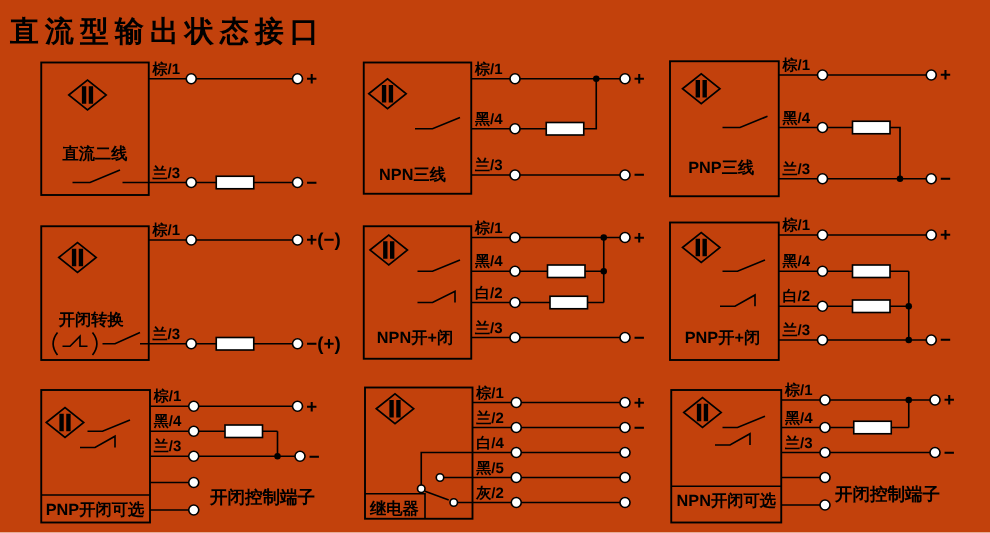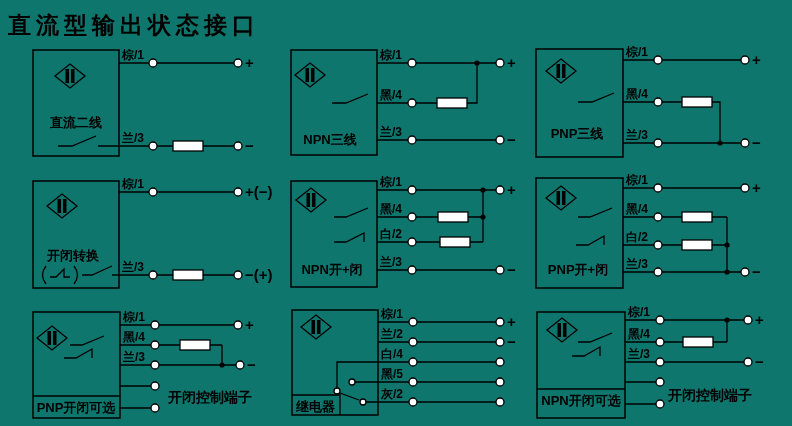--- a/index.html
+++ b/index.html
@@ -1,16 +1,16 @@
 <!DOCTYPE html>
 <html><head>
 <meta charset="utf-8">
 <style>
   html,body{margin:0;padding:0;background:#fff;}
-  #stage{position:relative;width:792px;height:426px;background:#0f766e;overflow:hidden;}
+  #stage{position:relative;width:792px;height:426px;background:#c2410c;overflow:hidden;}
   svg{position:absolute;left:0;top:0;}
   svg text{font-family:"Liberation Sans",sans-serif;fill:#000;}
   .ln{stroke:#000;stroke-width:1.3;fill:none;}
   .box{stroke:#000;stroke-width:1.5;fill:none;}
   .term{fill:#fff;stroke:#000;stroke-width:1.3;}
   .dot{fill:#000;stroke:none;}
   .res{fill:#fff;stroke:#000;stroke-width:1.3;}
   .wl{font-size:12px;font-weight:bold;}
   .bl{font-size:13px;font-weight:bold;}
   .sign{font-size:15px;font-weight:bold;}

